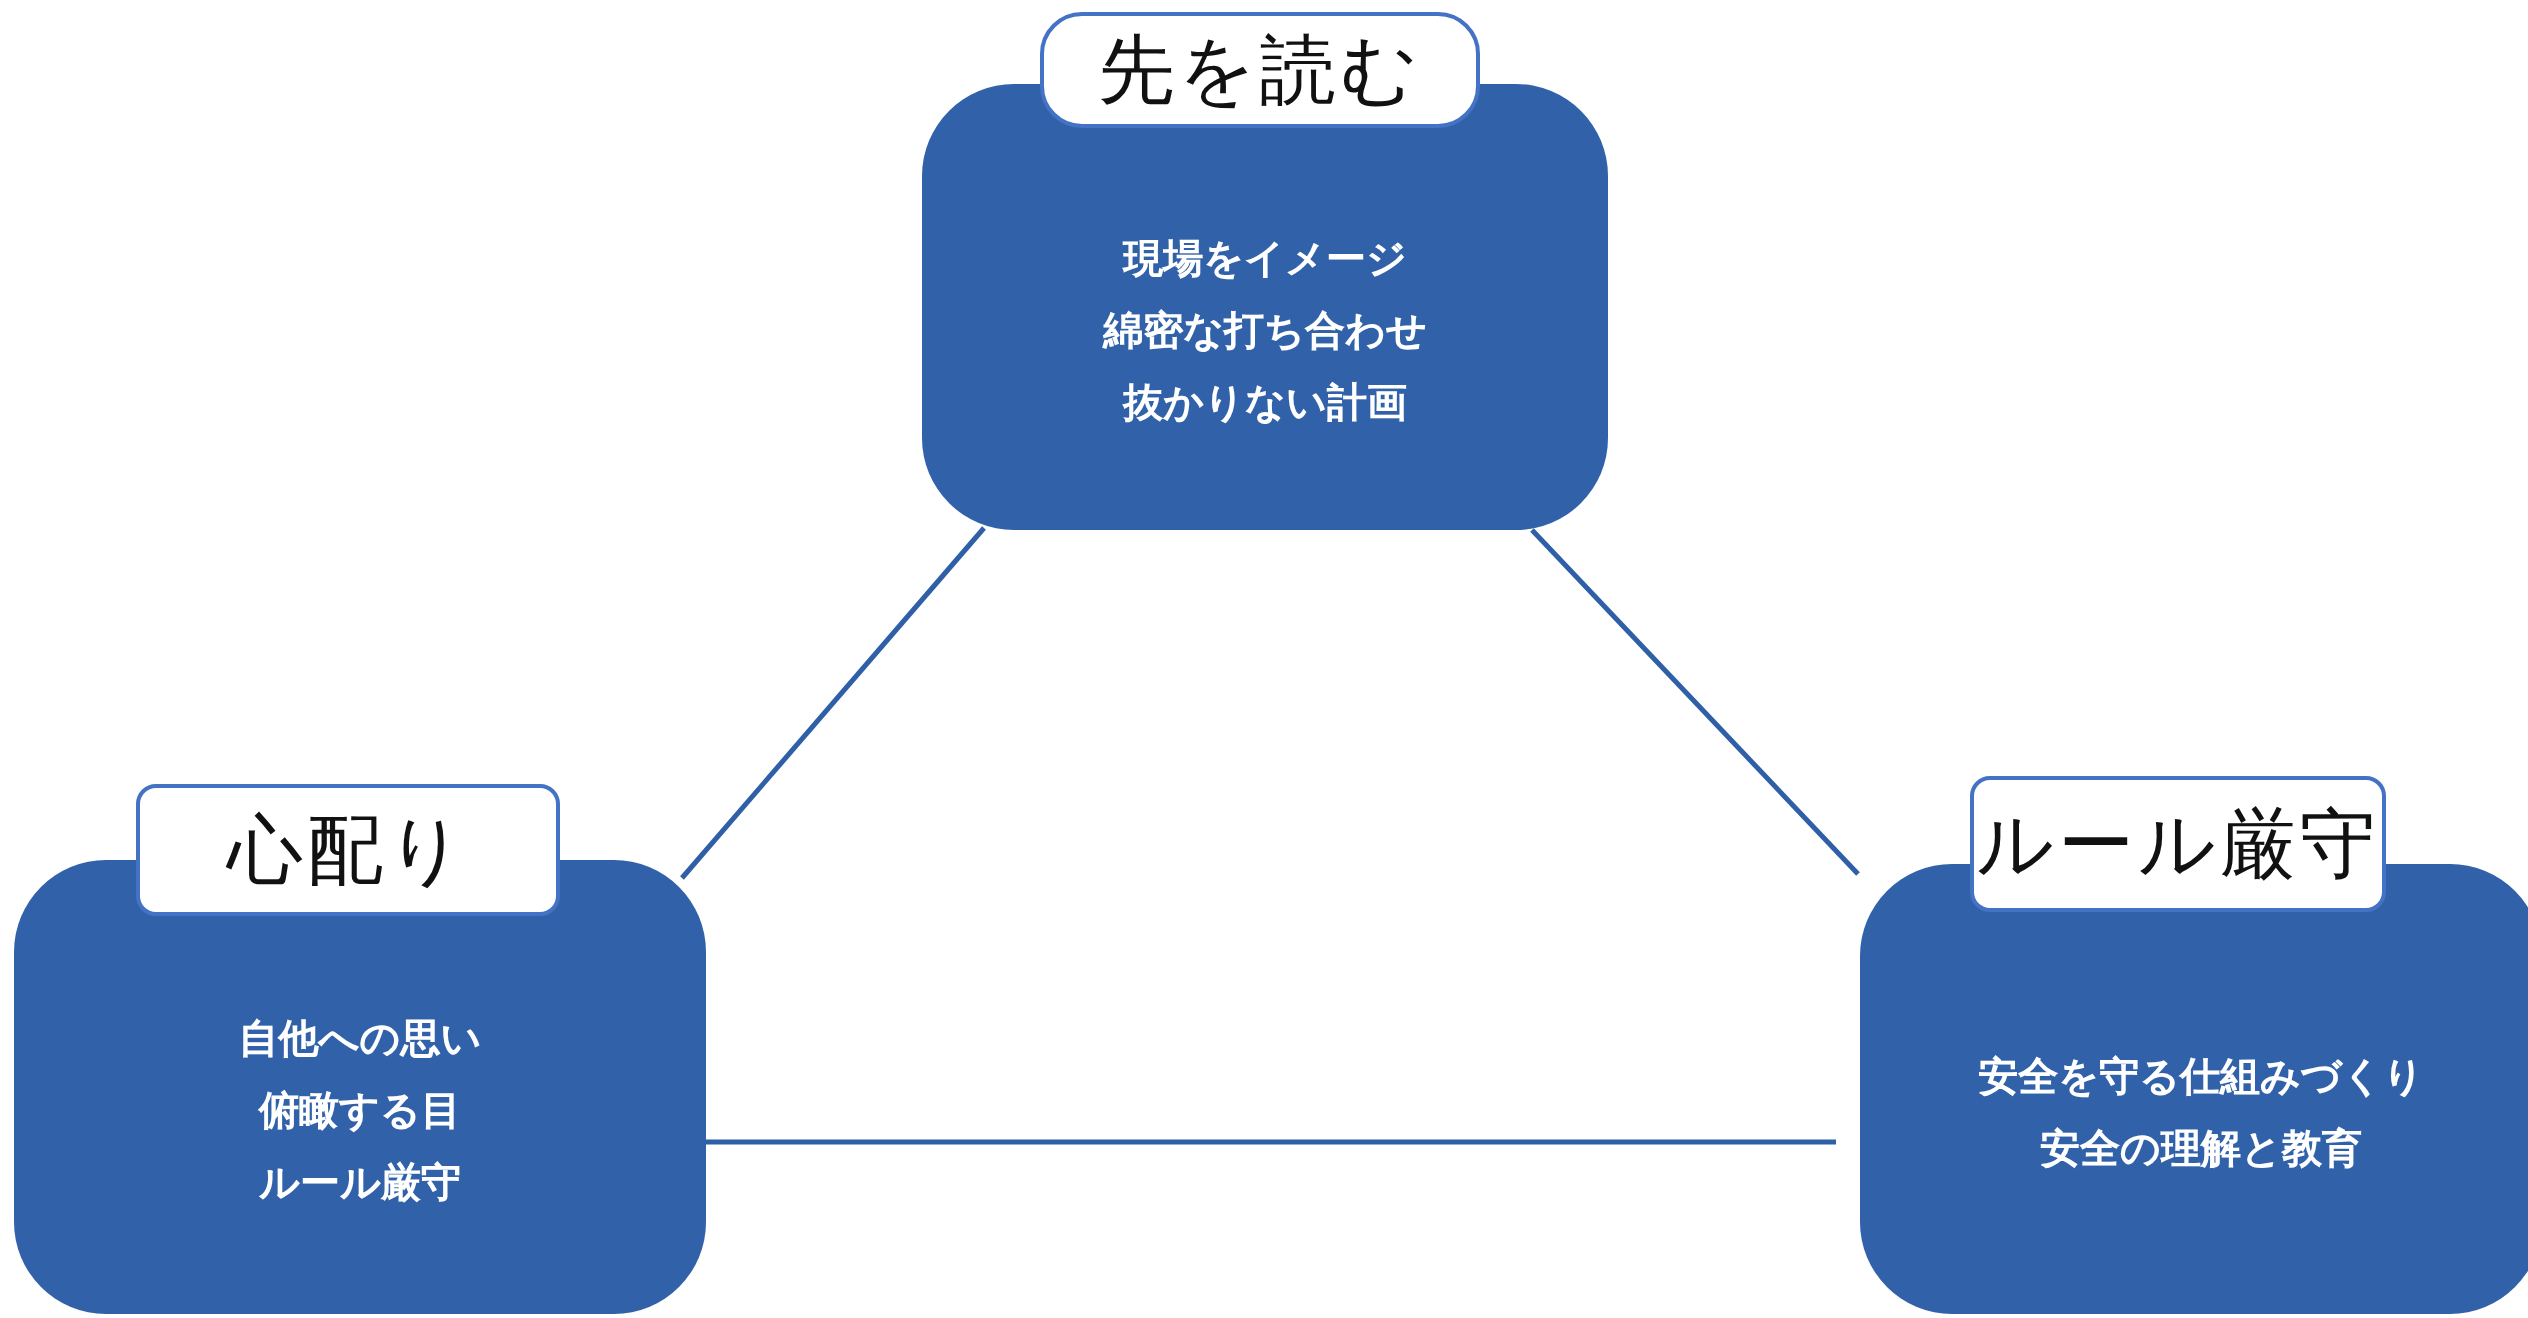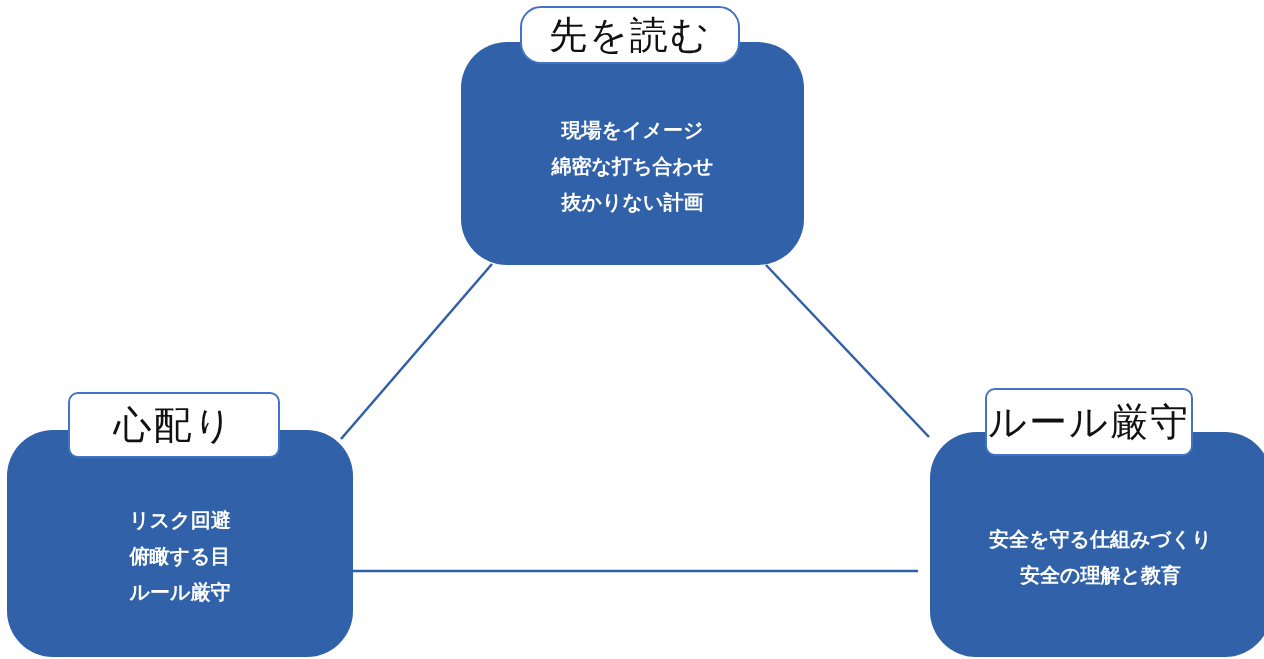--- a/index.html
+++ b/index.html
@@ -91,21 +91,21 @@
       <span>綿密な打ち合わせ</span>
       <span>抜かりない計画</span>
     </div>
   </div>
   <div class="node-label label-top">
     <span>先を読む</span>
   </div>
 
   <div class="node node-left">
     <div class="node-content">
-      <span>リスク回避</span>
+      <span>自他への思い</span>
       <span>俯瞰する目</span>
       <span>ルール厳守</span>
     </div>
   </div>
   <div class="node-label label-left">
     <span>心配り</span>
   </div>
 
   <div class="node node-right">
     <div class="node-content">

